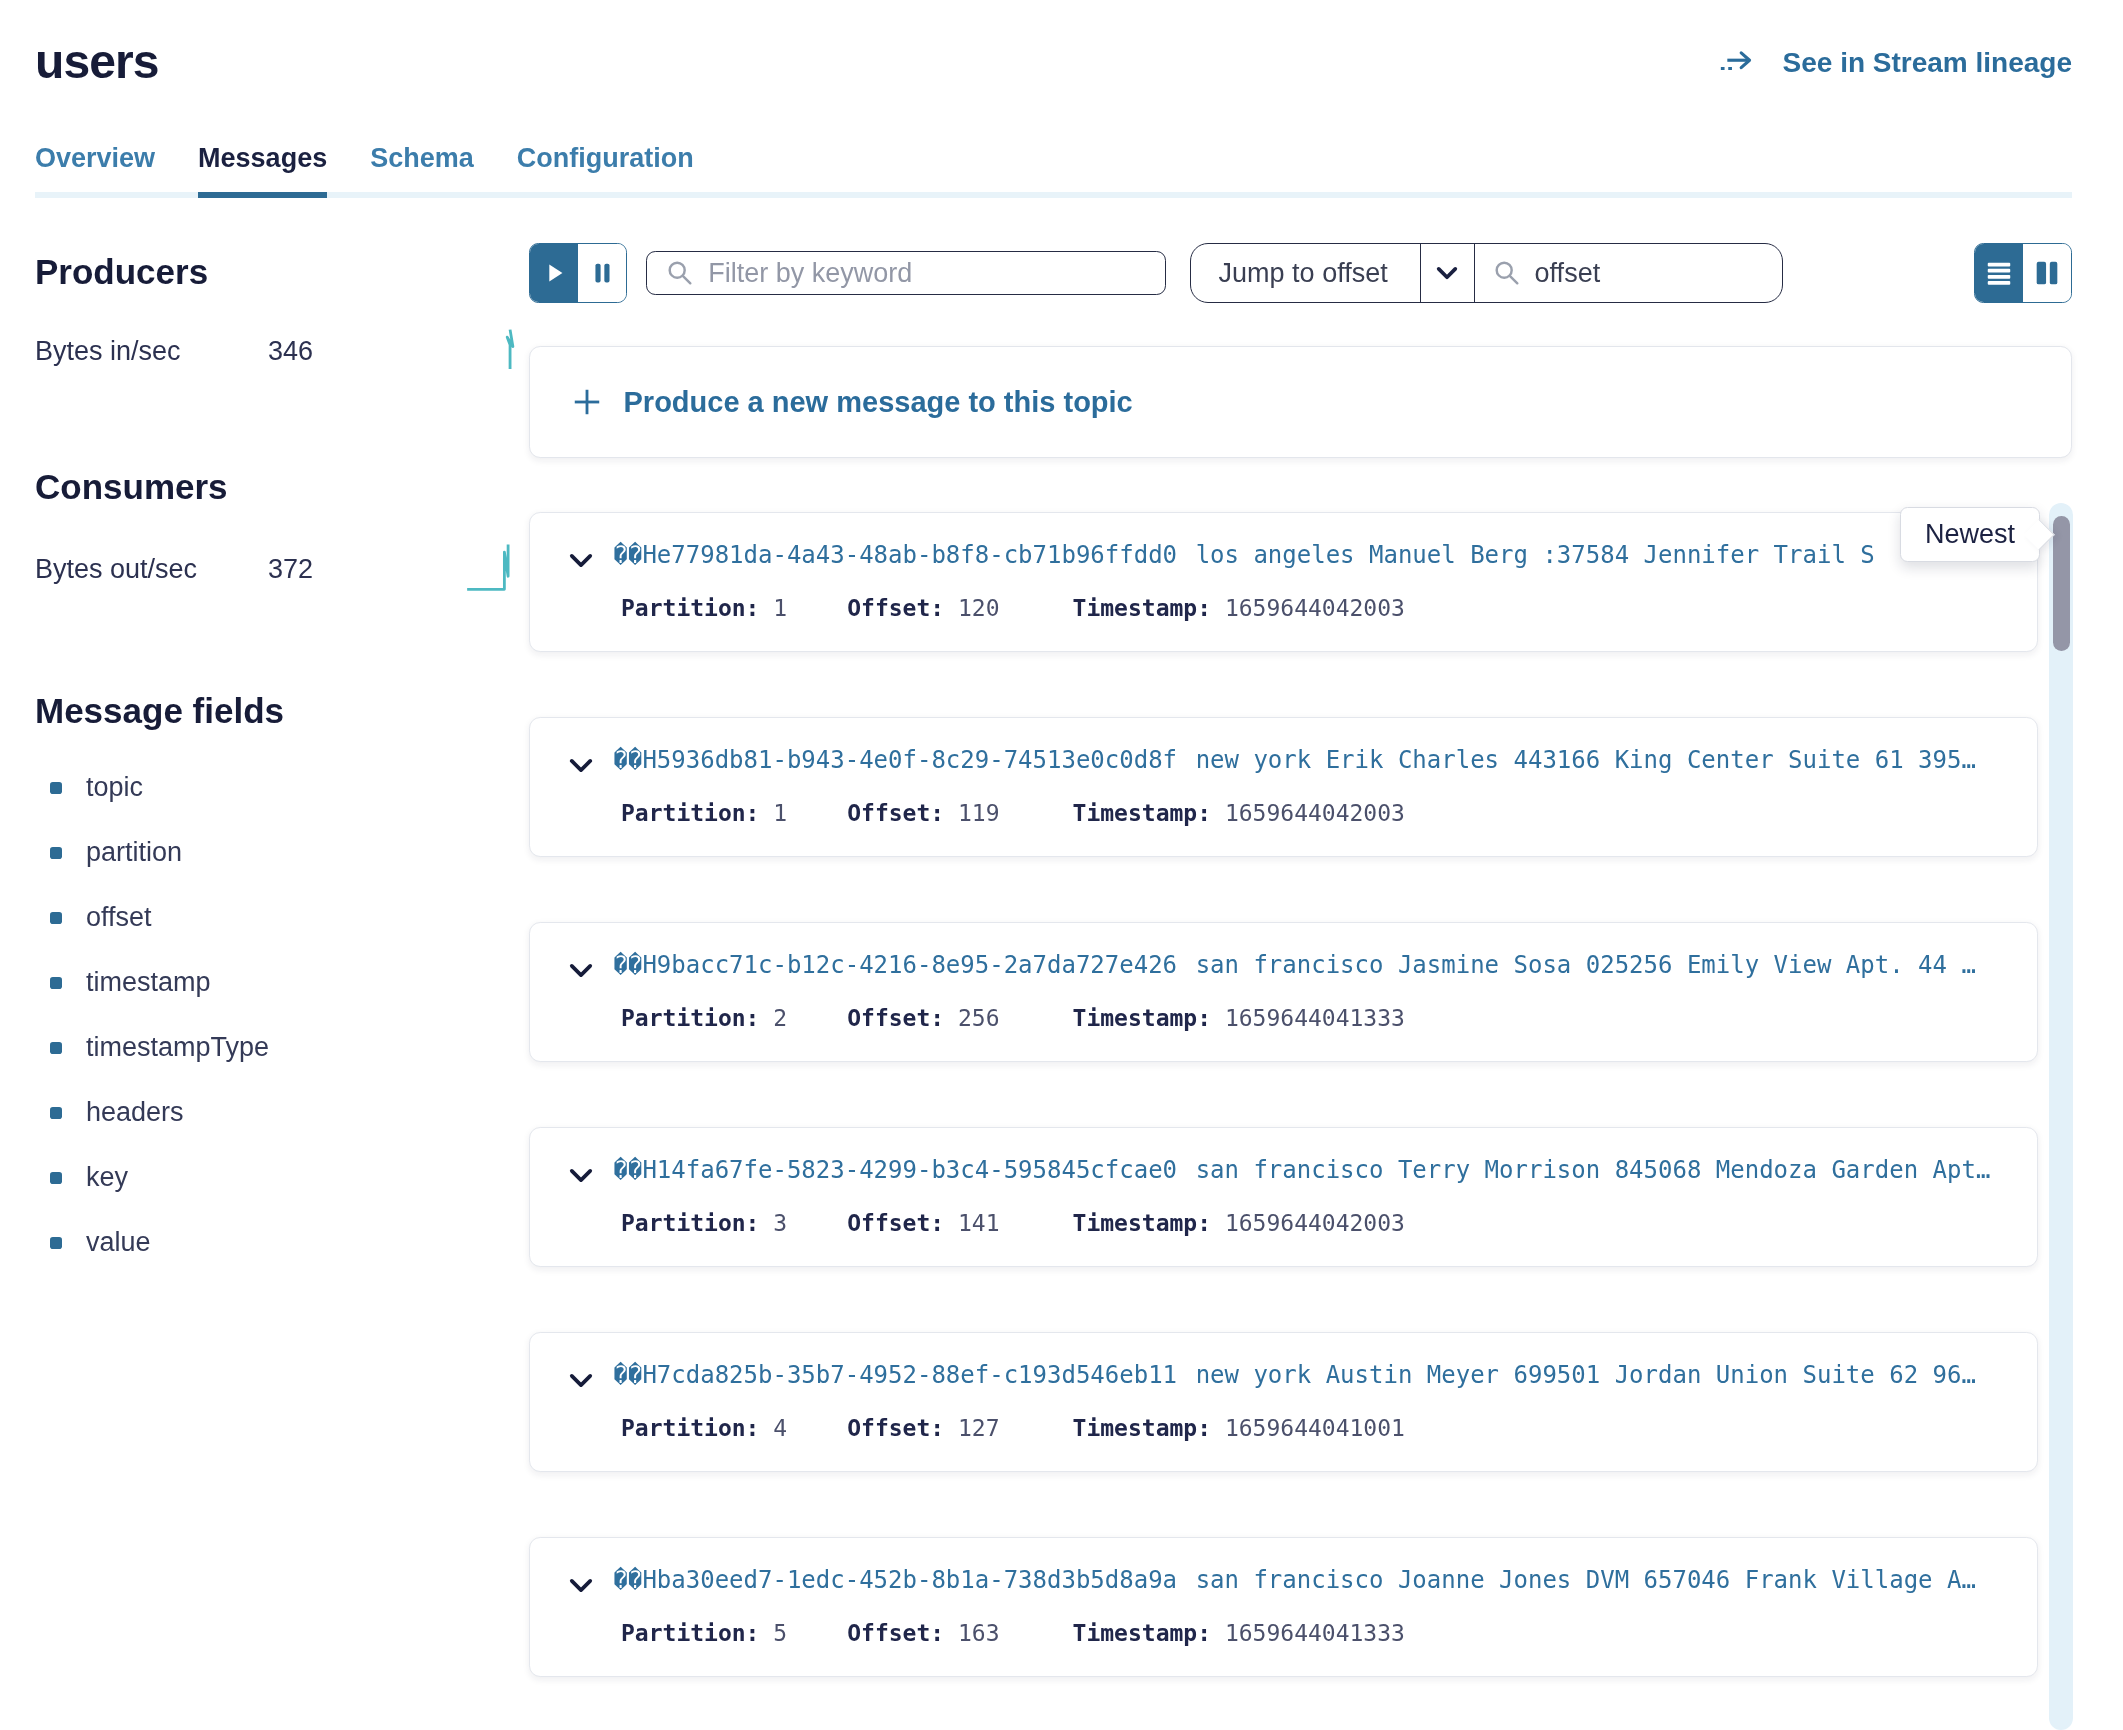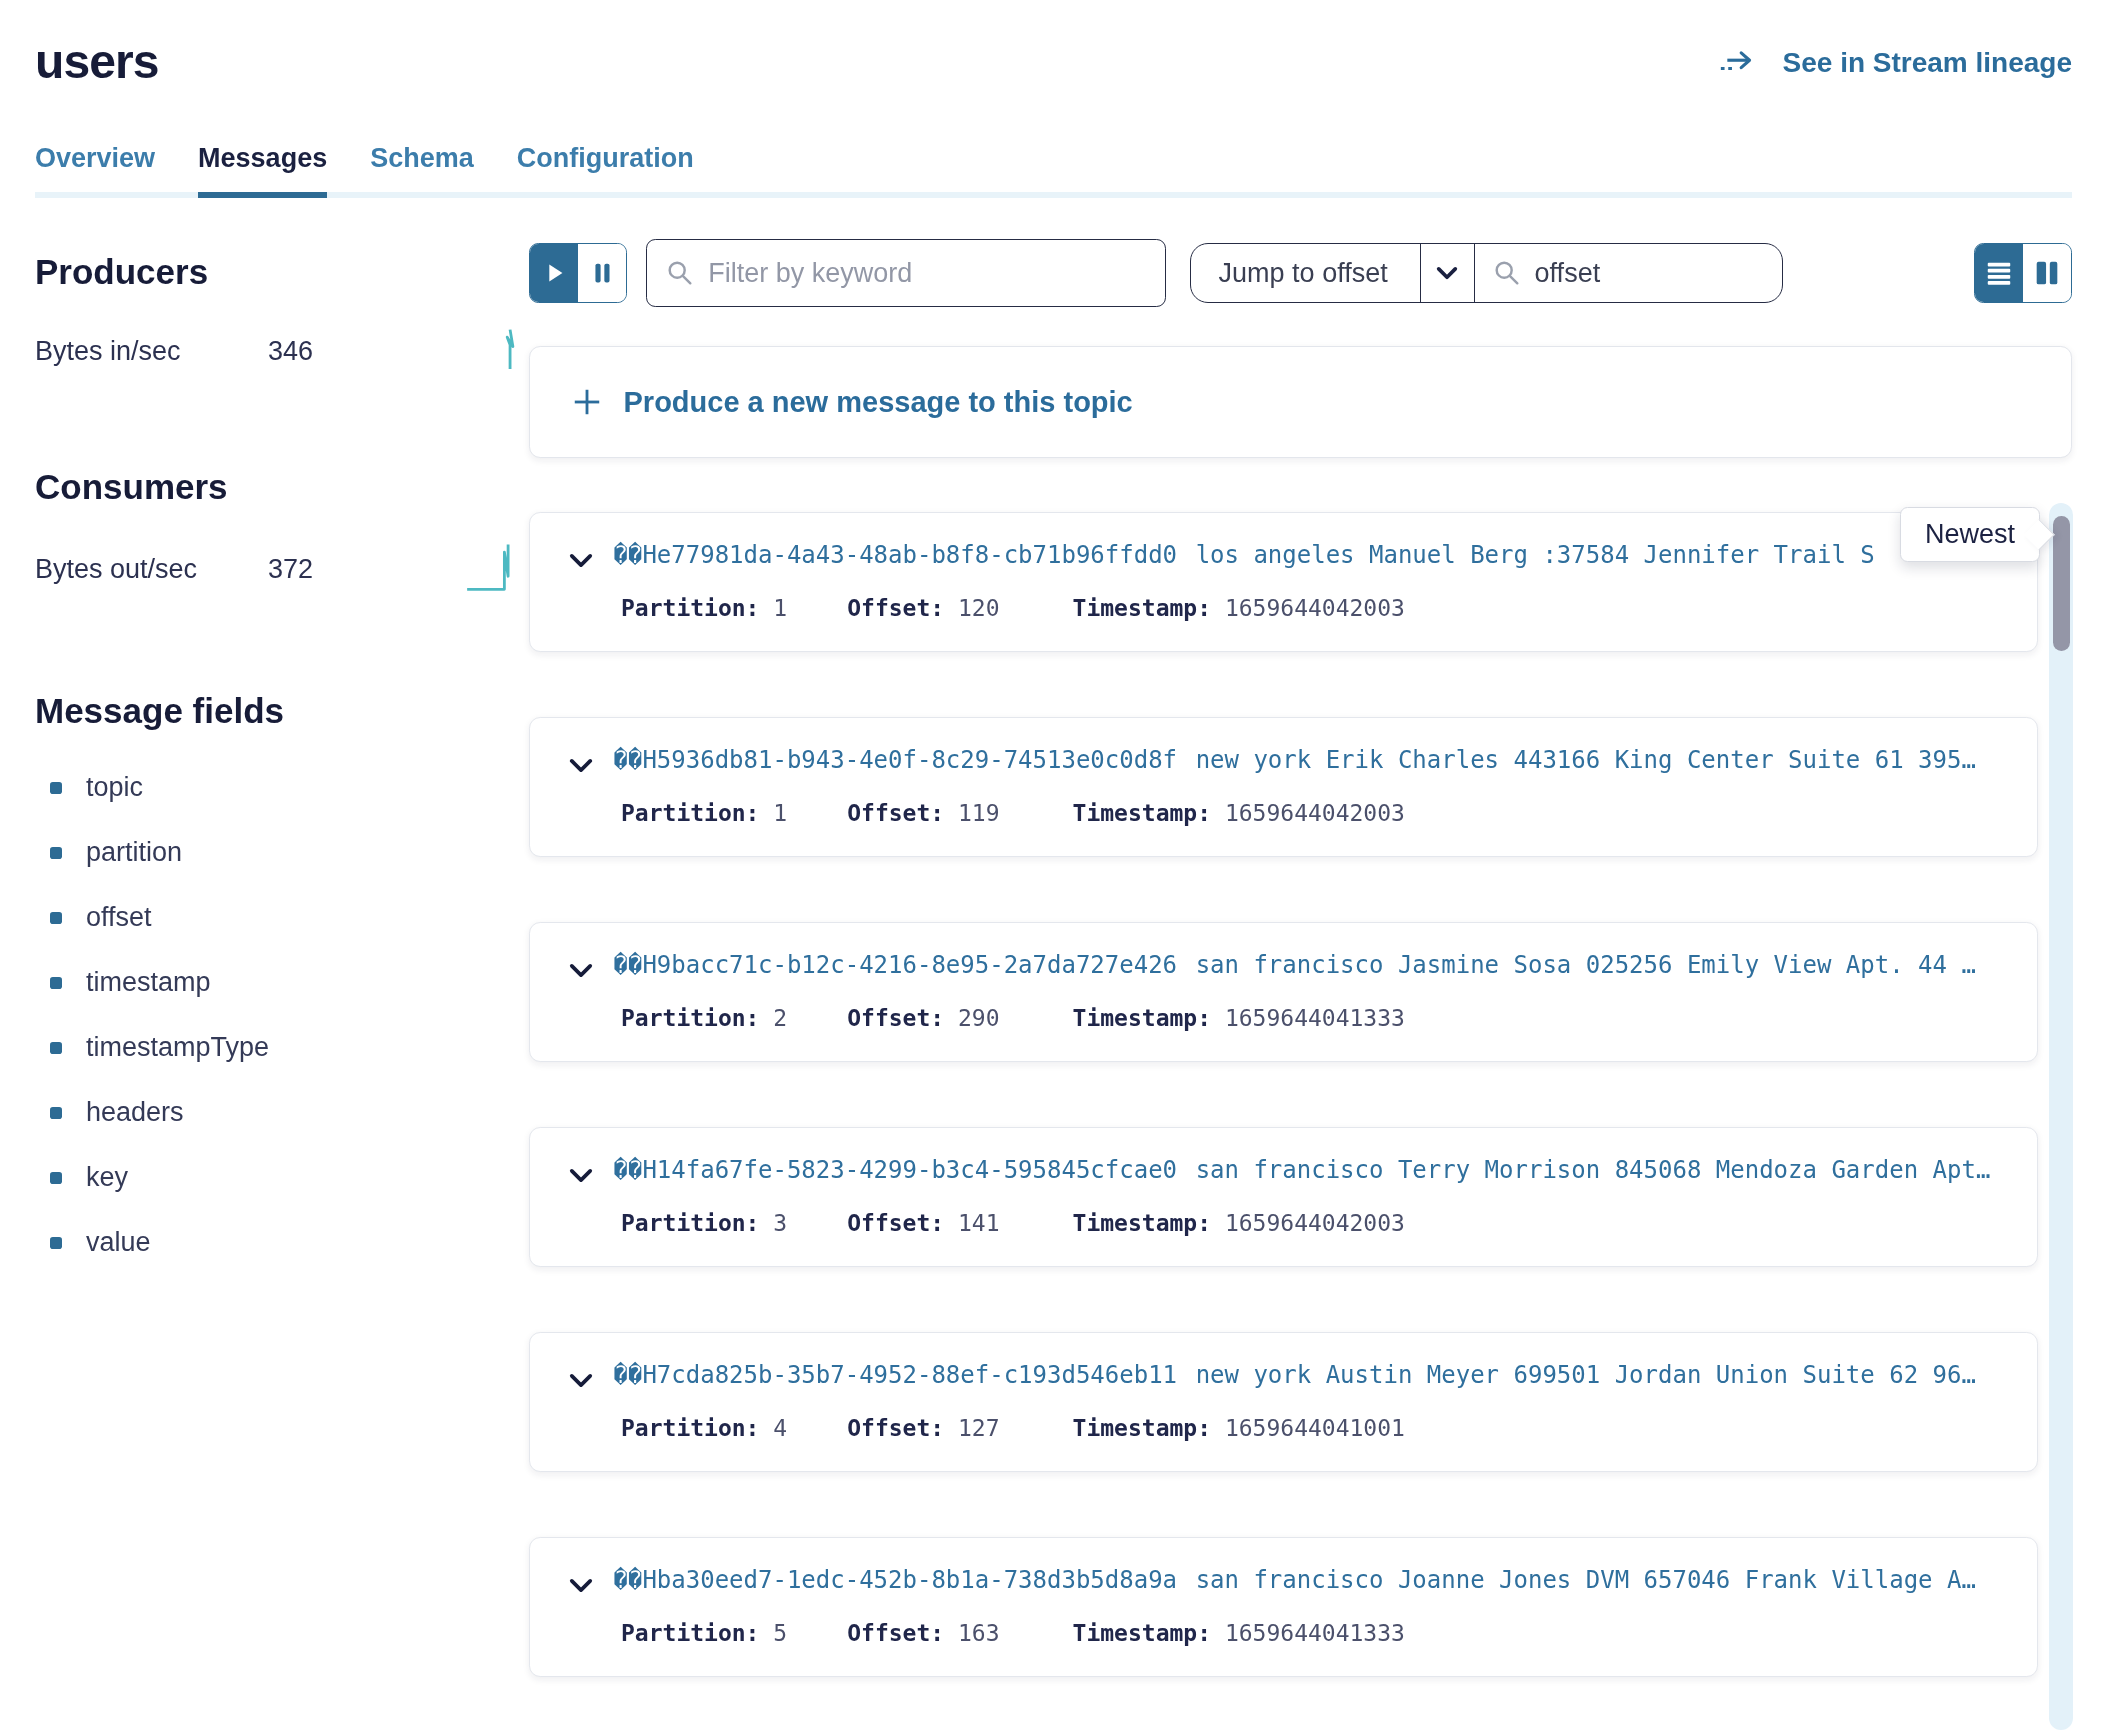--- a/index.html
+++ b/index.html
@@ -42,21 +42,21 @@
   .sparkline{margin-left:auto;margin-right:1.9px;}
   .fields-list{list-style:none;margin:41px 0 0 0;padding:0;}
   .field-item{display:flex;align-items:center;margin-bottom:34px;font-size:27px;color:#343a57;}
   .bullet{width:12px;height:12px;border-radius:2.8px;background:#2d6b94;margin:0 24px 0 15px;flex:0 0 12px;}
 
   
   .toolbar{display:flex;align-items:center;margin-top:45px;height:60px;}
   .seg-control{display:flex;height:60px;border:1.9px solid #2d6b94;border-radius:9.3px;overflow:hidden;background:#fff;flex:0 0 auto;}
   .seg{width:48px;display:flex;align-items:center;justify-content:center;cursor:pointer;background:#fff;}
   .seg.active{background:#2d6b94;}
-  .filter-box{display:flex;align-items:center;height:68px;width:520px;border:1.9px solid #262c44;border-radius:9.3px;margin-left:18.6px;padding:0 18.6px;background:#fff;}
+  .filter-box{display:flex;align-items:center;height:44px;width:520px;border:1.9px solid #262c44;border-radius:9.3px;margin-left:18.6px;padding:0 18.6px;background:#fff;}
   .filter-placeholder{font-size:27px;color:#9297a6;margin-left:13px;}
   .jump-compound{display:flex;align-items:stretch;height:60px;border:1.9px solid #262c44;border-radius:18px;overflow:hidden;margin-left:24px;background:#fff;}
   .jump-label-cell{display:flex;align-items:center;padding:0 28px;font-size:27px;color:#3a3f52;min-width:229px;cursor:pointer;}
   .jump-chevron-cell{display:flex;align-items:center;justify-content:center;width:54px;border-left:1.9px solid #262c44;cursor:pointer;}
   .offset-cell{display:flex;align-items:center;width:308px;border-left:1.9px solid #262c44;padding:0 17px;}
   .offset-value{font-size:27px;color:#3a3f52;margin-left:13px;}
   .toolbar-spacer{flex:1;}
 
   
   .produce-card{margin-top:43px;height:112px;border:0.9px solid #e3e6ec;border-radius:11.2px;box-shadow:0 2.8px 7.5px rgba(23,28,63,.07);display:flex;align-items:center;padding:13px 41px;cursor:pointer;background:#fff;}
@@ -310,21 +310,21 @@
                 <svg width="24" height="16" viewBox="0 0 26 17" fill="none">
                   <polyline points="3,3 13,13 23,3" stroke="#161c3a" stroke-width="4" fill="none" stroke-linecap="round" stroke-linejoin="round"></polyline>
                 </svg>
               </span>
               <span class="msg-key"><span>��</span><span>H9bacc71c-b12c-4216-8e95-2a7da727e426</span></span>
               <span class="msg-value">san francisco Jasmine Sosa 025256 Emily View Apt. 44 …</span>
             </div>
             <div class="msg-line2">
               <span class="mlabel">Partition:</span>
               <span class="mval"> <span>2</span></span><span class="gap1"></span><span class="mlabel">Offset:</span>
-              <span class="mval"> <span>290</span></span><span class="gap2"></span><span class="mlabel">Timestamp:</span>
+              <span class="mval"> <span>256</span></span><span class="gap2"></span><span class="mlabel">Timestamp:</span>
               <span class="mval"> <span>1659644041333</span></span>
             </div>
           </div>
 
           <div class="msg-card">
             <div class="msg-line1">
               <span class="expand-chevron">
                 <svg width="24" height="16" viewBox="0 0 26 17" fill="none">
                   <polyline points="3,3 13,13 23,3" stroke="#161c3a" stroke-width="4" fill="none" stroke-linecap="round" stroke-linejoin="round"></polyline>
                 </svg>

